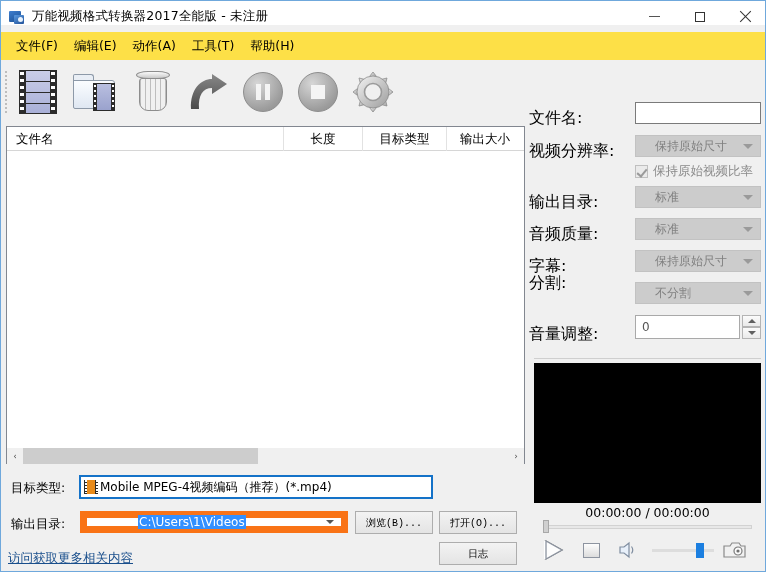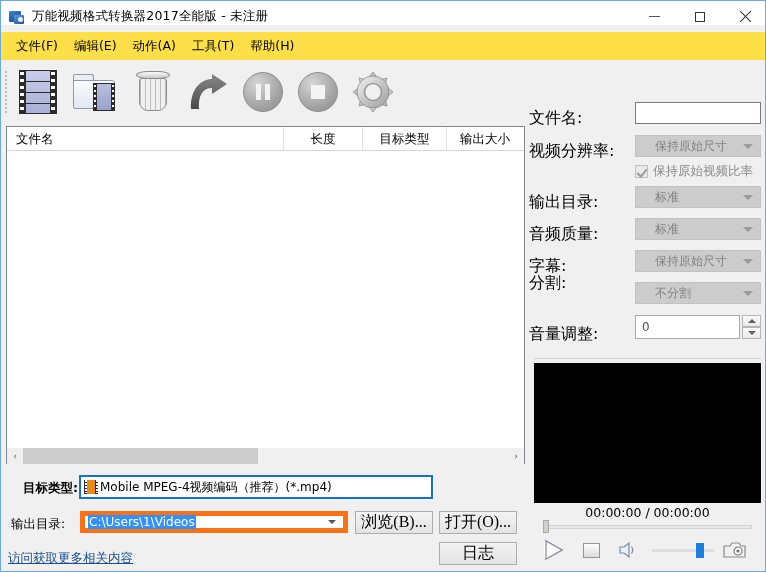--- a/index.html
+++ b/index.html
@@ -269,24 +269,25 @@
   .lbl {
     position: absolute;
     font-size: 12.5px;
     color: #000;
     white-space: nowrap;
   }
   .combo {
     position: absolute;
     box-sizing: border-box;
     background: #fff;
-    border: 5px solid #f97316;
+    border: 7px solid #f97316;
     display: flex;
     align-items: center;
     font-size: 12px;
+    padding-left: 48px;
   }
   .combo .arrow {
     position: absolute; right: 7px; top: 50%;
     margin-top: -2px;
     width: 0; height: 0;
     border-left: 4px solid transparent;
     border-right: 4px solid transparent;
     border-top: 4px solid #555;
   }
   #target-type-combo {
@@ -315,24 +316,24 @@
   #outdir-text {
     background: #3390ff; color: #ffffff;
     padding: 0 1px; margin-left: 3px;
     font-size: 12px;
   }
   .btn {
     position: absolute;
     box-sizing: border-box;
     background: linear-gradient(180deg,#f3f3f3,#e4e4e4);
     border: 1px solid #adadad;
-    font-size: 16px;
+    font-size: 10px;
     color: #000;
     display: flex; align-items: center; justify-content: center;
-    font-family: Liberation Serif, serif;
+    font-family: Liberation Mono, monospace;
   }
   #browse-btn { left: 354px; top: 510px; width: 78px; height: 23px; }
   #open-btn   { left: 438px; top: 510px; width: 78px; height: 23px; }
   #log-btn    { left: 438px; top: 541px; width: 78px; height: 23px; }
 
   .link {
     position: absolute;
     left: 7px; top: 549px;
     font-size: 12.5px;
     color: #1a4f8c;
@@ -619,21 +620,21 @@
     <div class="list-body"></div>
     <div class="hscroll">
       <div class="hs-arrow">‹</div>
       <div class="hs-track">
         <div class="hs-thumb"></div>
       </div>
       <div class="hs-arrow">›</div>
     </div>
   </div>
 
-  <div class="lbl" style="left:22px; top:479px;font-weight:bold;">目标类型:</div>
+  <div class="lbl" style="left:10px; top:479px;">目标类型:</div>
   <div class="combo" id="target-type-combo">
     <span class="mini-film"></span>
     <span id="target-type-text">Mobile MPEG-4视频编码（推荐）(*.mp4)</span>
   </div>
 
   <div class="lbl" style="left:10px; top:515px;">输出目录:</div>
   <div class="combo" id="outdir-combo">
     <span id="outdir-text">C:\Users\1\Videos</span>
     <span class="arrow"></span>
   </div>

